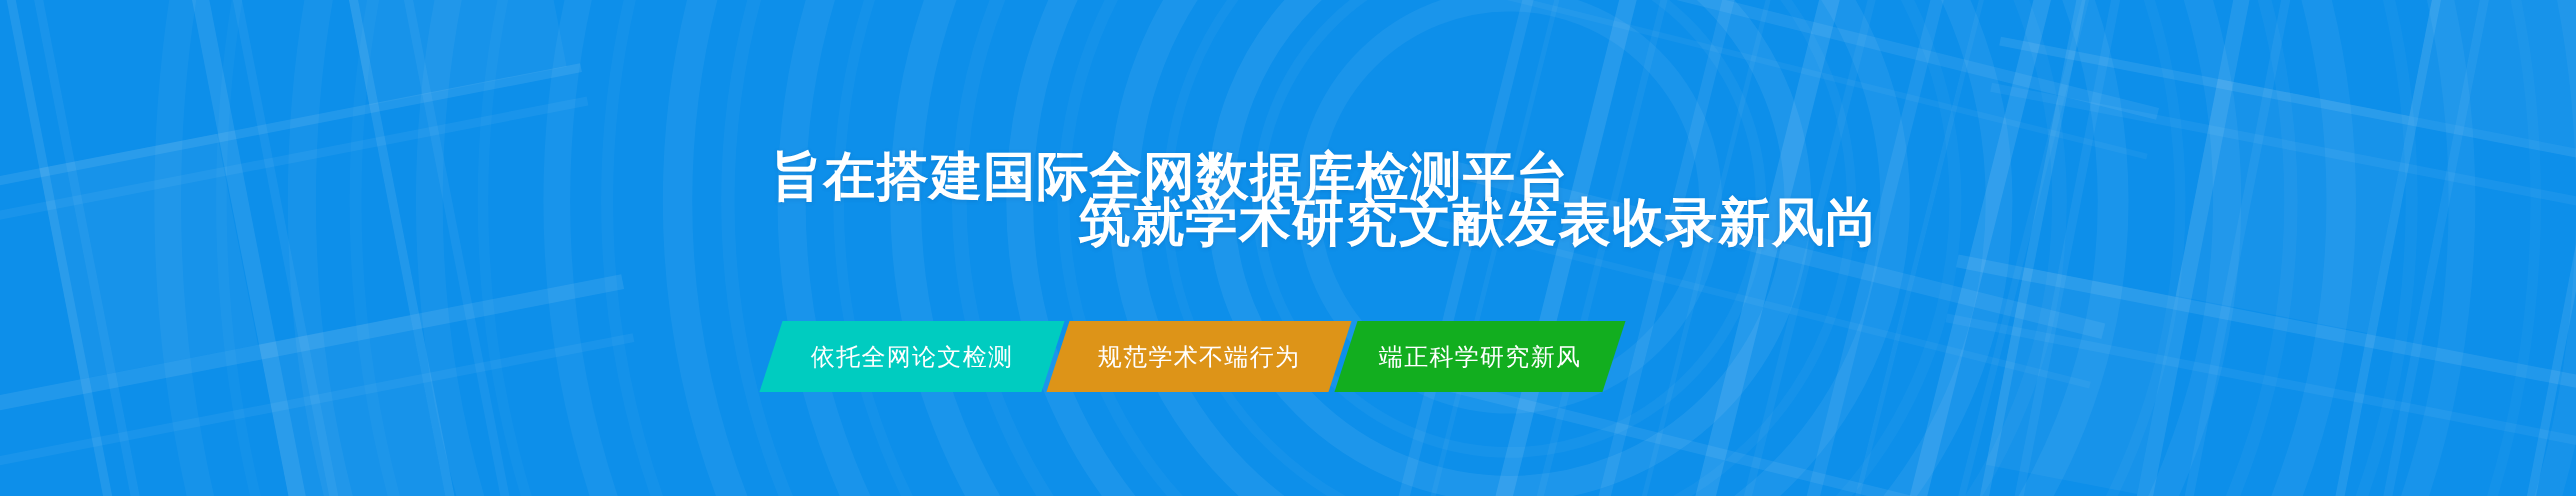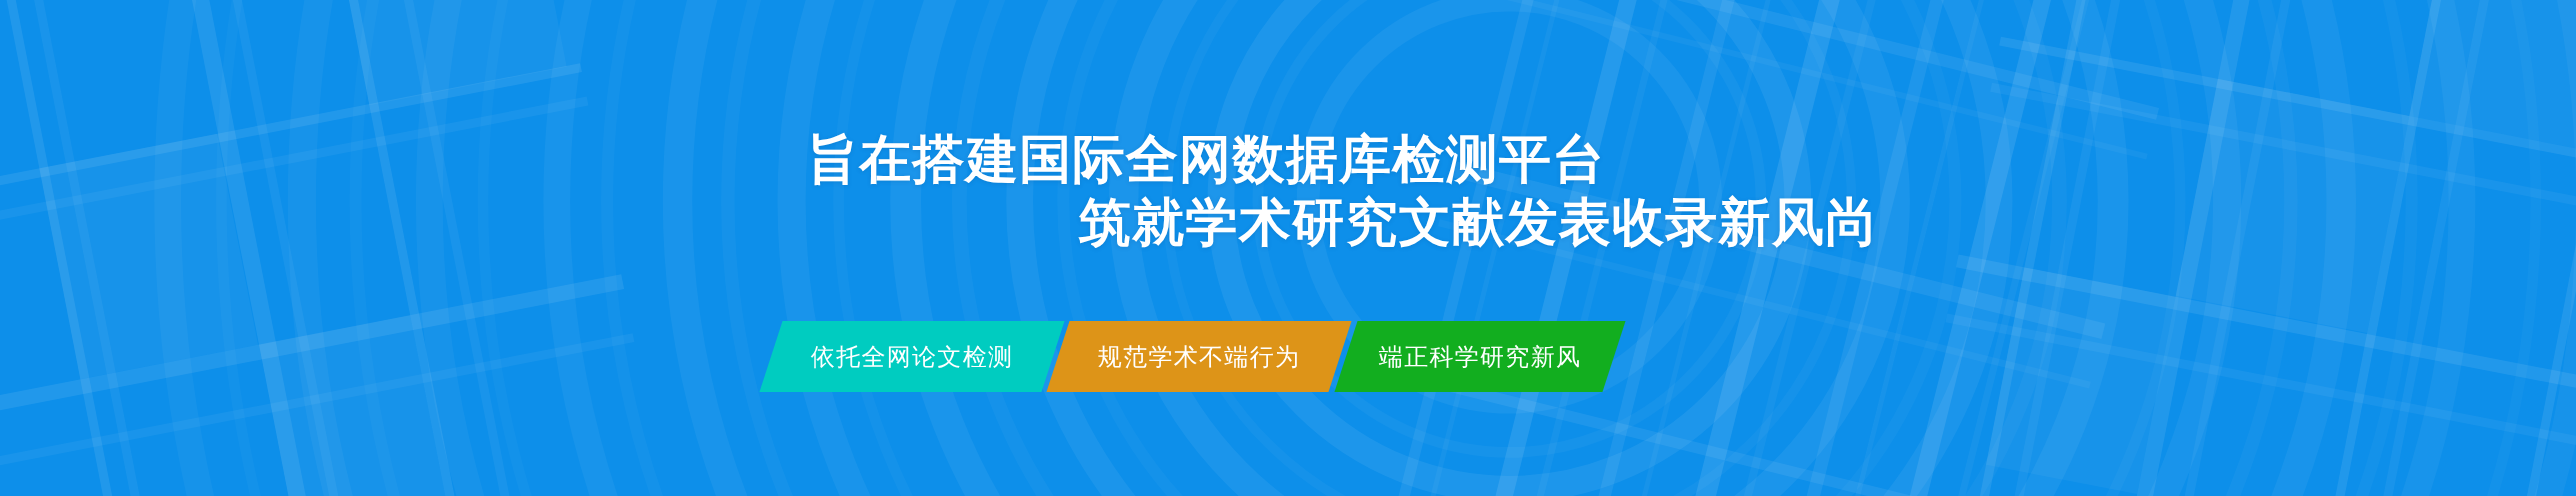--- a/index.html
+++ b/index.html
@@ -82,21 +82,21 @@
   .hl-line {
     position: absolute;
     color: #ffffff;
     font-weight: 700;
     font-size: 52px;
     line-height: 1;
     letter-spacing: 1.3px;
     white-space: nowrap;
     text-shadow: 0 1.3px 4px rgba(0, 60, 120, 0.18);
   }
-  .hl-line-1 { left: 770px; top: 133px; margin-left: 36px; }
+  .hl-line-1 { left: 770px; top: 150px; }
   .hl-line-2 { left: 1079px; top: 196px; }
 
   
   .ribbons {
     position: absolute;
     left: 771px;
     top: 321px;
     width: 1047px;
     height: 71px;
     display: flex;

